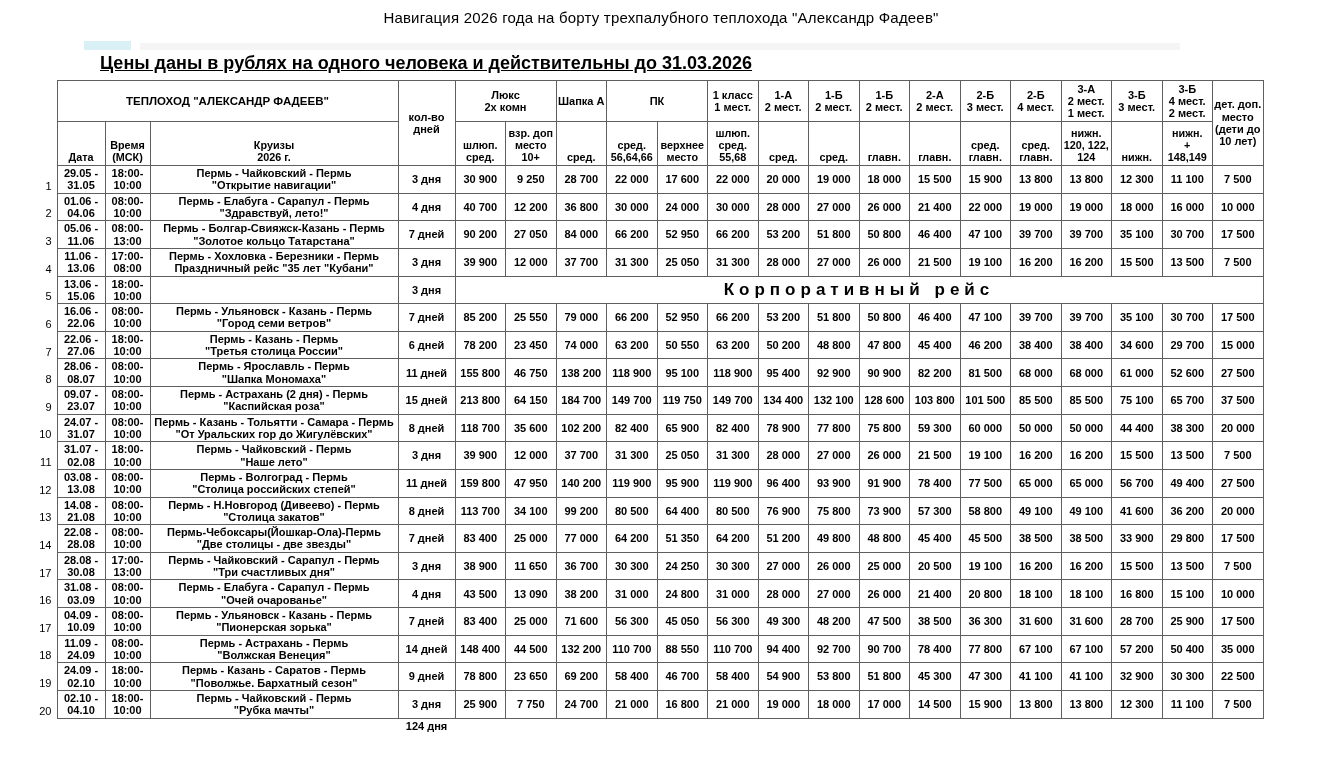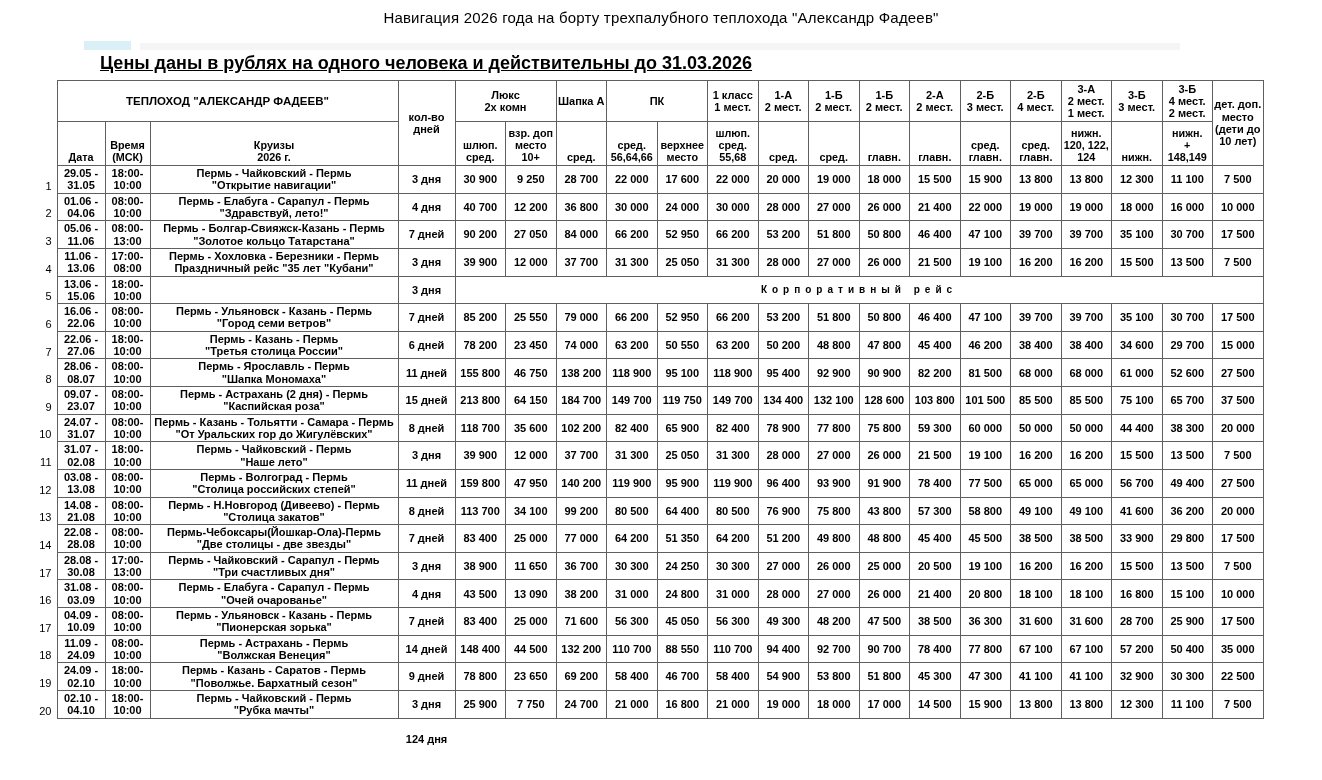--- a/index.html
+++ b/index.html
@@ -22,23 +22,23 @@
     border:1px solid #5f5f5f;font-size:11px;font-weight:bold;text-align:center;
     vertical-align:middle;padding:1px;line-height:1.12;overflow:hidden;
   }
   .pre{white-space:pre-line;}
   td.gutter{border:none;background:#fff;vertical-align:bottom;text-align:right;
     padding:0 5px 1px 0;font-weight:normal;font-size:11px;}
   thead tr.top td{height:38px;}
   thead tr.sub td{height:40px;vertical-align:bottom;padding-bottom:2px;font-size:10.8px;}
   thead td.ship{font-size:11.5px;}
   tbody tr{height:27px;}
-  td.corporate{letter-spacing:5px;font-size:10px;}
+  td.corporate{letter-spacing:5px;font-size:17px;}
   .days-footer{
-    margin-left:398px;width:57px;text-align:center;font-size:11px;font-weight:bold;margin-top:14px;
+    margin-left:398px;width:57px;text-align:center;font-size:11px;font-weight:bold;margin-top:1px;
   }
 </style>
 </head>
 <body>
 
 <div class="title">Навигация 2026 года на борту трехпалубного теплохода "Александр Фадеев"</div>
 <div class="artifact-band"></div>
 <div class="artifact-highlight"></div>
 <div class="subtitle">Цены даны в рублях на одного человека и действительны до 31.03.2026</div>
 
@@ -446,21 +446,21 @@
 "Столица закатов"</td>
         <td class="pre">8 дней</td>
         <td class="pre">113 700</td>
         <td class="pre">34 100</td>
         <td class="pre">99 200</td>
         <td class="pre">80 500</td>
         <td class="pre">64 400</td>
         <td class="pre">80 500</td>
         <td class="pre">76 900</td>
         <td class="pre">75 800</td>
-        <td class="pre">43 800</td>
+        <td class="pre">73 900</td>
         <td class="pre">57 300</td>
         <td class="pre">58 800</td>
         <td class="pre">49 100</td>
         <td class="pre">49 100</td>
         <td class="pre">41 600</td>
         <td class="pre">36 200</td>
         <td class="pre">20 000</td>
       </tr>
       <tr>
         <td class="gutter pre">14</td>

